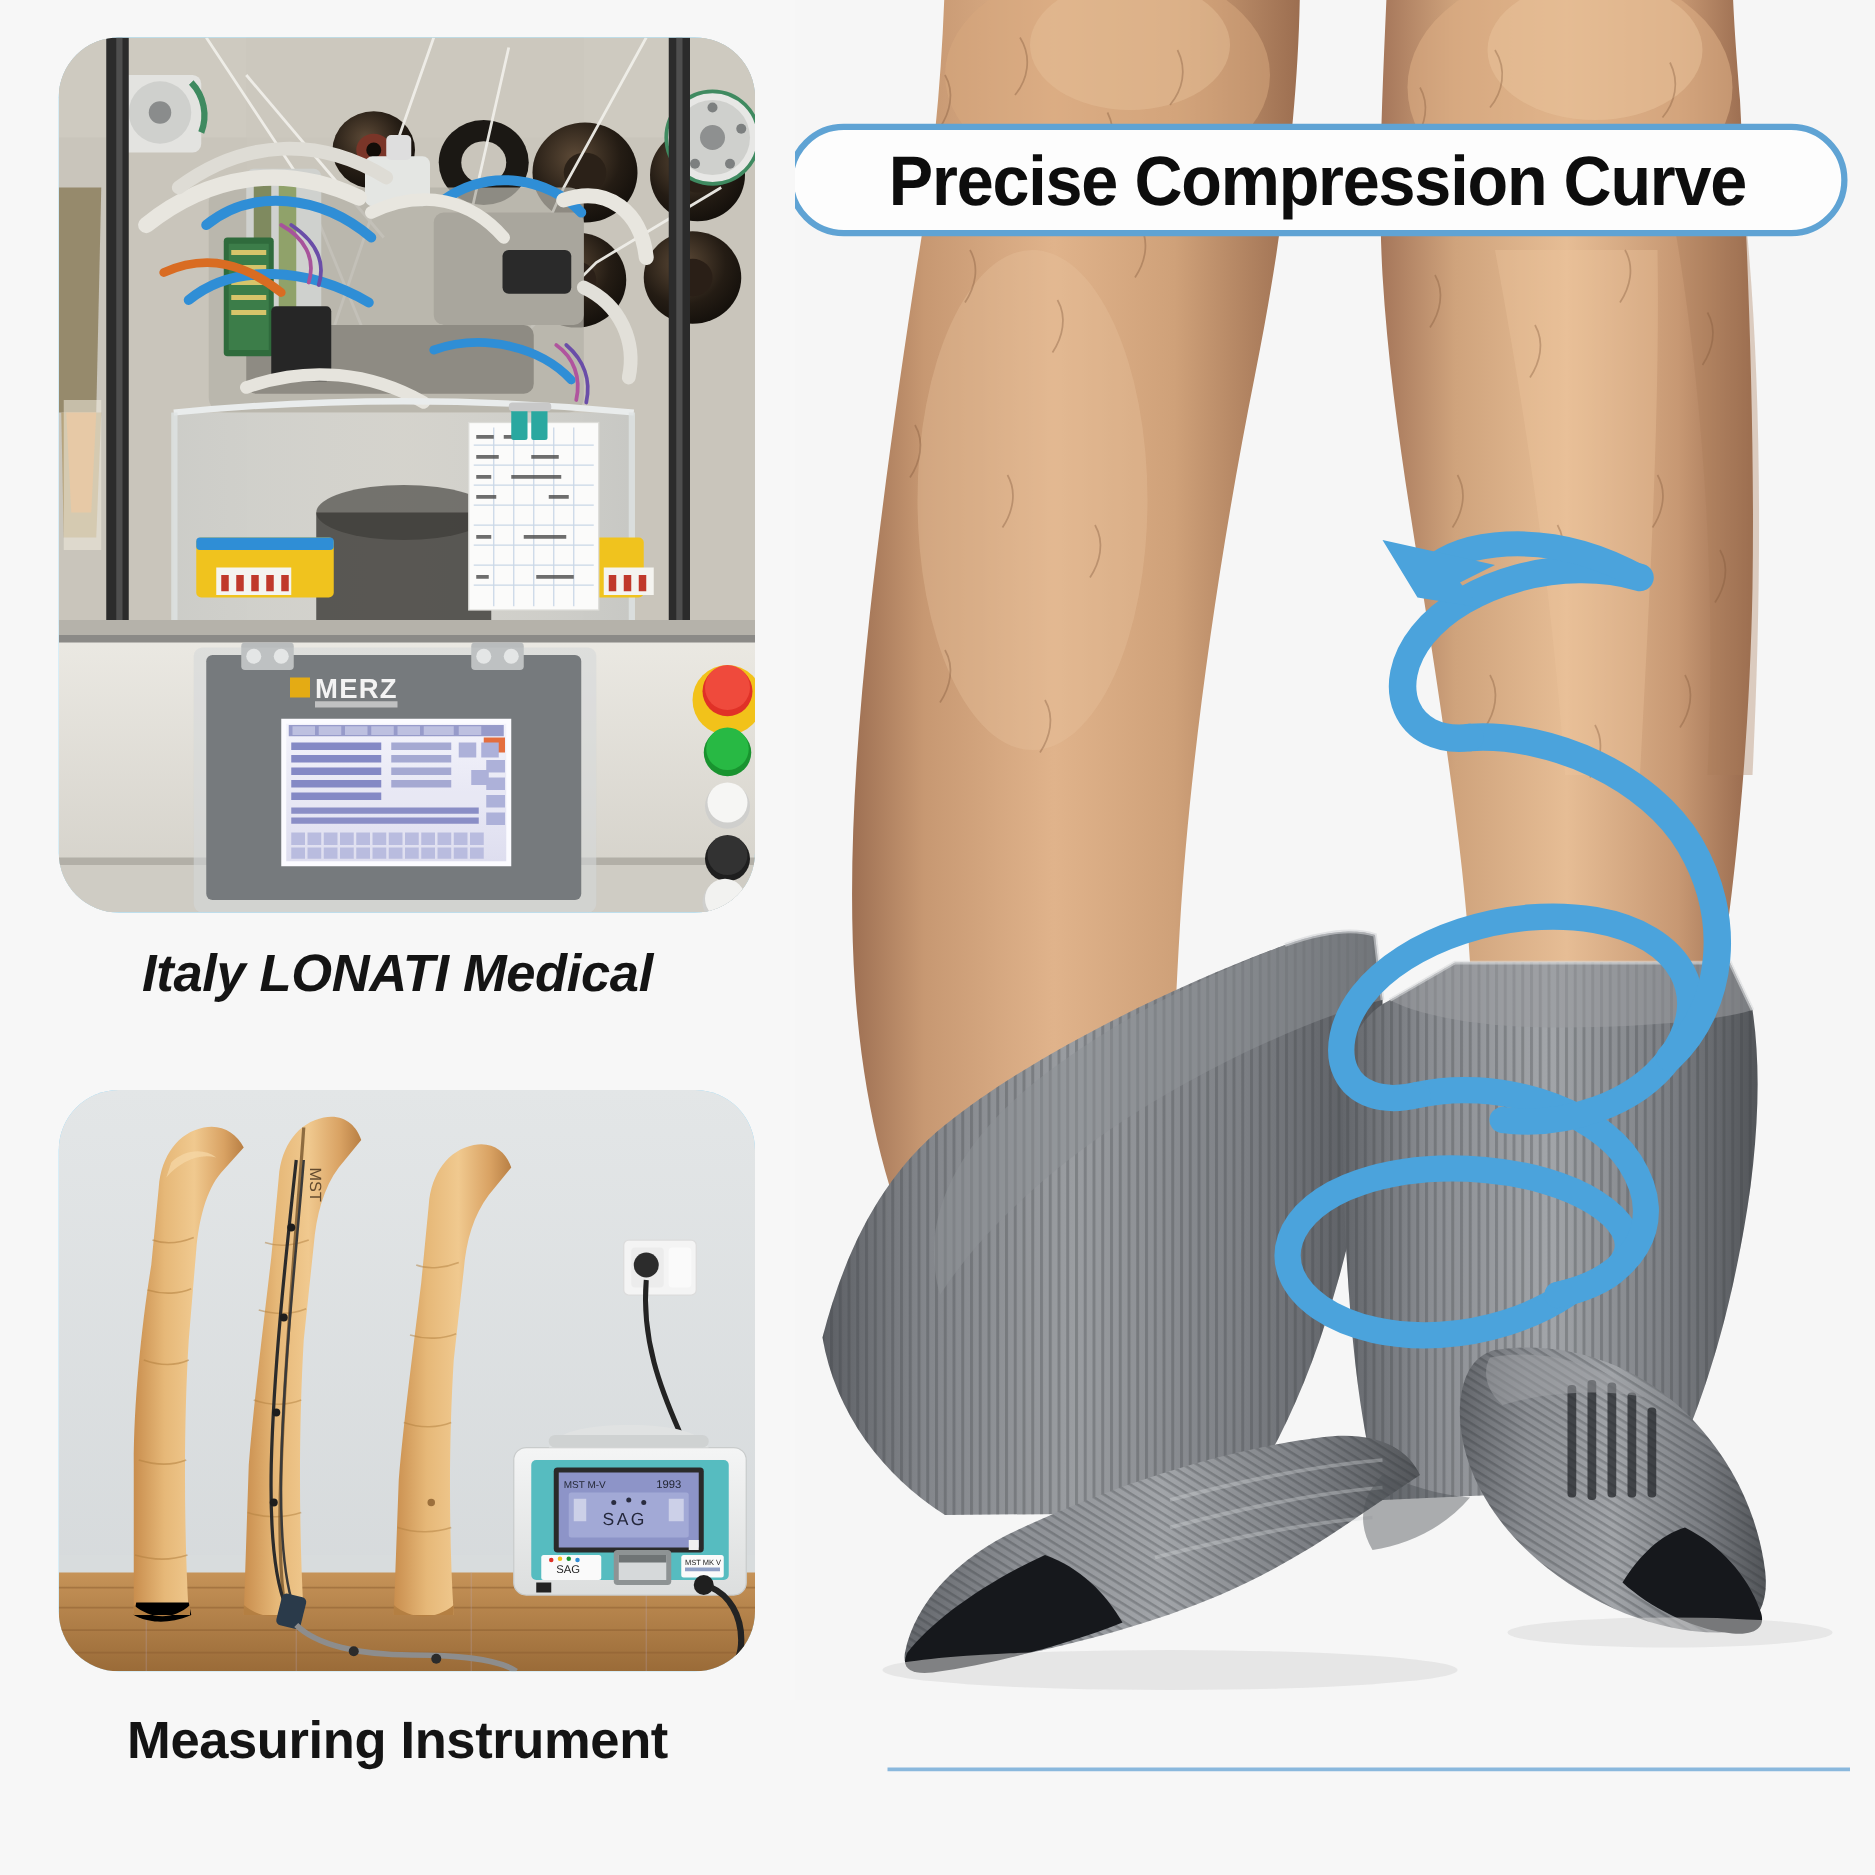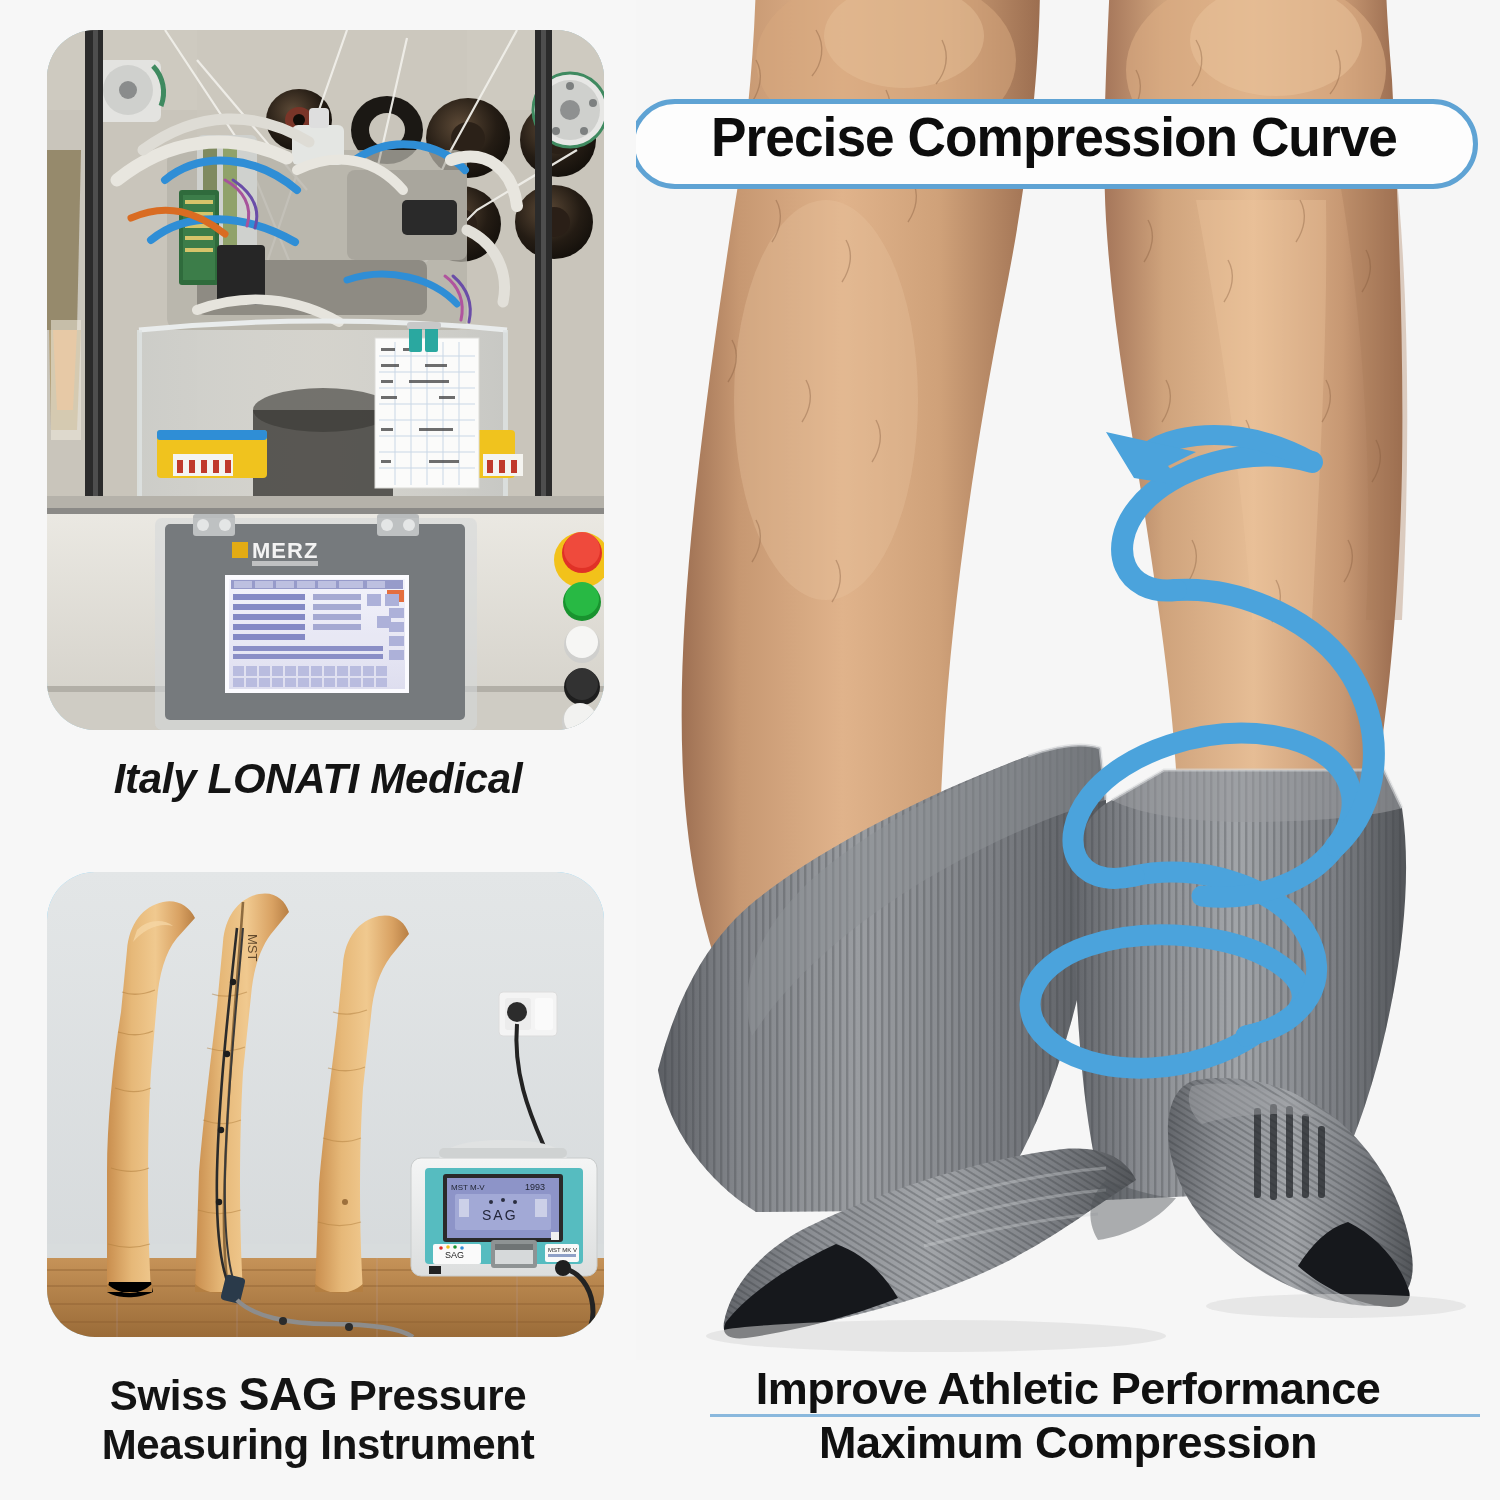--- a/index.html
+++ b/index.html
@@ -29,21 +29,21 @@
   .cap .strong{font-weight:bold;font-size:46px;}
 
   
   .right-col{position:absolute;left:636px;top:0;width:864px;height:1500px;overflow:hidden;}
   .legs-photo{position:absolute;left:0;top:0;width:864px;height:1360px;background:#f6f6f6;overflow:hidden;}
 
   
   .title-pill{
     position:absolute;left:-6px;top:99px;width:848px;height:90px;
     background:#fdfdfd;border:5px solid #5fa3d4;border-radius:46px;
-    display:flex;align-items:flex-start;justify-content:center;
+    display:flex;align-items:center;justify-content:center;
     box-sizing:border-box;z-index:40;
   }
   .title-pill span{
     font-size:56px;font-weight:bold;color:#0d0d0d;letter-spacing:-1px;
     white-space:nowrap;transform:scaleX(0.95);
   }
 
   
   #cap-perf{
     position:absolute;left:636px;top:1362px;width:864px;text-align:center;
@@ -505,23 +505,20 @@
           <rect x="501" y="382" width="28" height="3" fill="#8fa0c6"></rect>
           <rect x="382" y="394" width="12" height="8" fill="#222"></rect>
 
           <circle cx="516" cy="396" r="8" fill="#1f1f1f"></circle>
           <path d="M522 398 C536 404 546 420 546 440 C546 452 542 460 536 465" stroke="#232323" stroke-width="5" fill="none"></path>
         </g>
       </svg>
     </div>
 
     <div class="cap" id="cap-sag">
-      <div>
-        <span>Swiss </span><span class="strong">SAG</span><span> Pressure</span>
-      </div>
       <div>Measuring Instrument</div>
     </div>
   </div>
 
   <div class="right-col">
 
     <div class="legs-photo">
       <svg class="art" width="864" height="1360" viewBox="0 0 864 1360">
         <defs>
           <linearGradient id="skinL" x1="0" y1="0" x2="1" y2="0">
@@ -688,19 +685,15 @@
           <path d="M470 432 L560 452 L532 466 L548 486 L498 478 Z" fill="#4ba3dc"></path>
         </g>
       </svg>
     </div>
 
     <div class="title-pill">
       <span>Precise Compression Curve</span>
     </div>
   </div>
 
-  <div id="cap-perf">
-    <div>Improve Athletic Performance</div>
-    <div>Maximum Compression</div>
-  </div>
   <div class="hr-blue"></div>
 
 </div>
 
 </body></html>

